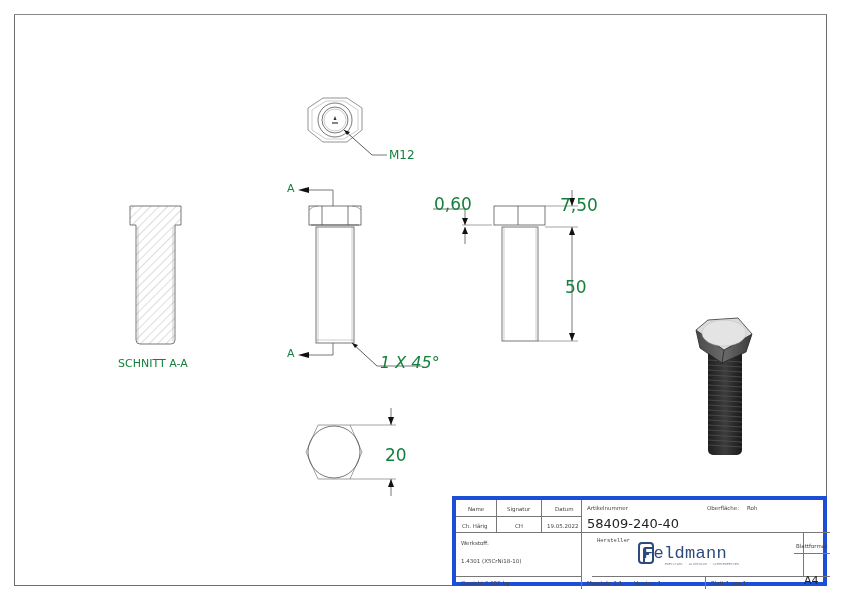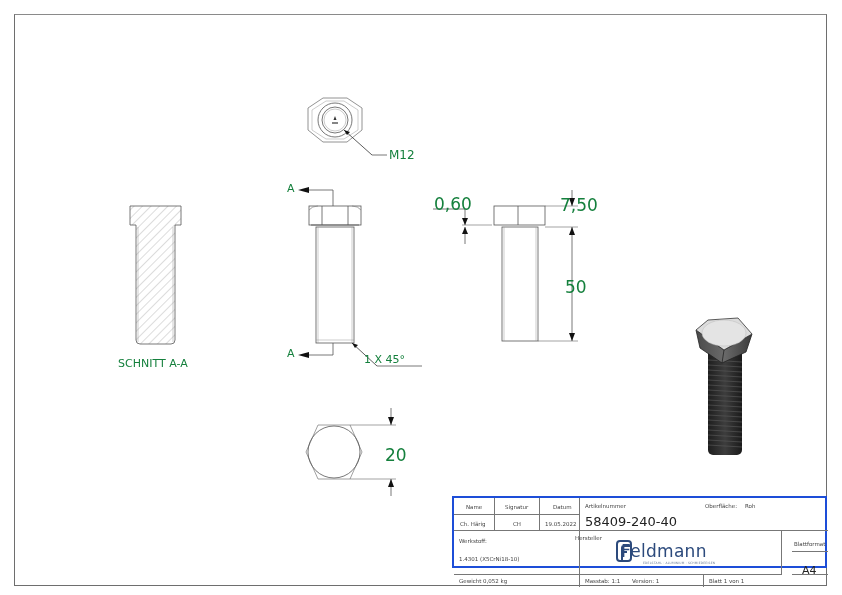--- a/index.html
+++ b/index.html
@@ -2,21 +2,21 @@
 <html><head>
 <meta charset="utf-8">
 <style>
   html, body { margin:0; padding:0; background:#ffffff; }
   body { width:842px; height:595px; position:relative; overflow:hidden; font-family:"DejaVu Sans", sans-serif; color:#222; }
   .frame { position:absolute; left:14px; top:14px; width:813px; height:572px; border:1px solid #6e6e6e; border-top-color:#8a8a8a; box-sizing:border-box; }
   svg.drawing { position:absolute; left:0; top:0; }
   .lbl { position:absolute; font-size:11px; color:#15803d; white-space:nowrap; }
   .dim { font-size:17px; }
   
-  .tb { position:absolute; left:452px; top:496px; width:375px; height:72px; border:2px solid #1d4ed8; box-sizing:border-box; font-size:5.5px; color:#444; }
+  .tb { position:absolute; left:452px; top:496px; width:375px; height:90px; border:4px solid #1d4ed8; box-sizing:border-box; font-size:5.5px; color:#444; }
   .tb .cell { position:absolute; box-sizing:border-box; border-right:1px solid #777; border-bottom:1px solid #777; }
   .tb .cell span { position:absolute; white-space:nowrap; }
   .tb .big { font-size:13px; color:#222; }
   .logo { position:absolute; display:flex; align-items:center; }
   .logo .mark { width:16px; height:22px; border:2px solid #2c4a7c; border-radius:4px; box-sizing:border-box; position:relative; }
   .logo .mark::before { content:""; position:absolute; left:3px; top:3px; width:8px; height:13px; border-left:2px solid #2c4a7c; border-top:2px solid #2c4a7c; border-radius:3px 0 0 0; }
   .logo .mark::after { content:""; position:absolute; left:3px; top:9px; width:6px; height:2px; background:#2c4a7c; }
   .logo .word { font-size:17px; color:#2c4a7c; margin-left:5px; letter-spacing:0.3px; }
   .logo .tag { position:absolute; left:27px; top:21px; font-size:3px; color:#6b7c97; letter-spacing:0.2px; white-space:nowrap; }
 </style>
@@ -144,21 +144,21 @@
     <polygon points="696,330 700,348 722,363 746,352 752,334 724,350" fill="url(#headSide)" stroke="#222" stroke-width="0.8"></polygon>
     <line x1="724" y1="350" x2="722" y2="363" stroke="#222" stroke-width="0.8"></line>
     <polygon points="696,330 708,320 738,318 752,334 724,350" fill="#dcdcdc" stroke="#333" stroke-width="0.8"></polygon>
     <ellipse cx="724" cy="333" rx="22" ry="13" fill="#e4e4e4" stroke="#bbb" stroke-width="0.5"></ellipse>
   </g>
 </svg>
 
 <span class="lbl" style="left:389px;top:148px;font-size:12px;">M12</span>
 <span class="lbl" style="left:287px;top:182px;font-size:11px;">A</span>
 <span class="lbl" style="left:287px;top:347px;font-size:11px;">A</span>
-<span class="lbl" style="left:364px;top:353px;font-size:11px;">1 X 45°</span>
+<span class="lbl" style="left:380px;top:353px;font-size:16px;font-style:italic;">1 X 45°</span>
 <span class="lbl" style="left:118px;top:357px;font-size:11px;text-align:right;">SCHNITT A-A</span>
 <span class="lbl dim" style="left:434px;top:194px;">0,60</span>
 <span class="lbl dim" style="left:560px;top:195px;">7,50</span>
 <span class="lbl dim" style="left:565px;top:277px;">50</span>
 <span class="lbl dim" style="left:385px;top:445px;">20</span>
 
 <div class="tb">
   <div class="cell" style="left:0;top:0;width:41px;height:17px;">
       <span style="left:12px;top:6px;">Name</span>
     </div>
@@ -182,33 +182,33 @@
     <span style="left:5px;top:5px;">Artikelnummer</span>
     <span style="left:125px;top:5px;">Oberfläche:</span>
     <span style="left:165px;top:5px;">Roh</span>
     <span class="big" style="left:5px;top:16px;">58409-240-40</span>
   </div>
 
   <div class="cell" style="left:0;top:33px;width:126px;height:44px;">
     <span style="left:5px;top:7px;">Werkstoff:</span>
     <span style="left:5px;top:25px;">1.4301 (X5CrNi18-10)</span>
   </div>
-  <div class="cell" style="left:116px;top:33px;width:212px;height:44px;">
+  <div class="cell" style="left:136px;top:33px;width:212px;height:44px;font-family:Liberation Mono, monospace;">
     <span style="left:5px;top:4px;">Hersteller</span>
     <div class="logo" style="left:46px;top:9px;">
       <div class="mark"></div>
       <span class="word">Feldmann</span>
       <span class="tag">EDELSTAHL · ALUMINIUM · SCHMIEDEEISEN</span>
     </div>
   </div>
   <div class="cell" style="left:338px;top:33px;width:36px;height:21px;border-right:none;">
     <span style="left:2px;top:10px;">Blattformat</span>
   </div>
   <div class="cell" style="left:338px;top:54px;width:36px;height:23px;border-right:none;">
-    <span style="left:10px;top:12px;font-size:11px;color:#222;">A4</span>
+    <span style="left:10px;top:20px;font-size:11px;color:#222;">A4</span>
   </div>
 
   <div class="cell" style="left:0;top:77px;width:126px;height:12px;border-bottom:none;">
     <span style="left:5px;top:3px;">Gewicht 0,052 kg</span>
   </div>
   <div class="cell" style="left:126px;top:77px;width:124px;height:12px;border-bottom:none;">
     <span style="left:5px;top:3px;">Masstab: 1:1</span>
     <span style="left:52px;top:3px;">Version: 1</span>
   </div>
   <div class="cell" style="left:250px;top:77px;width:124px;height:12px;border-bottom:none;border-right:none;">

